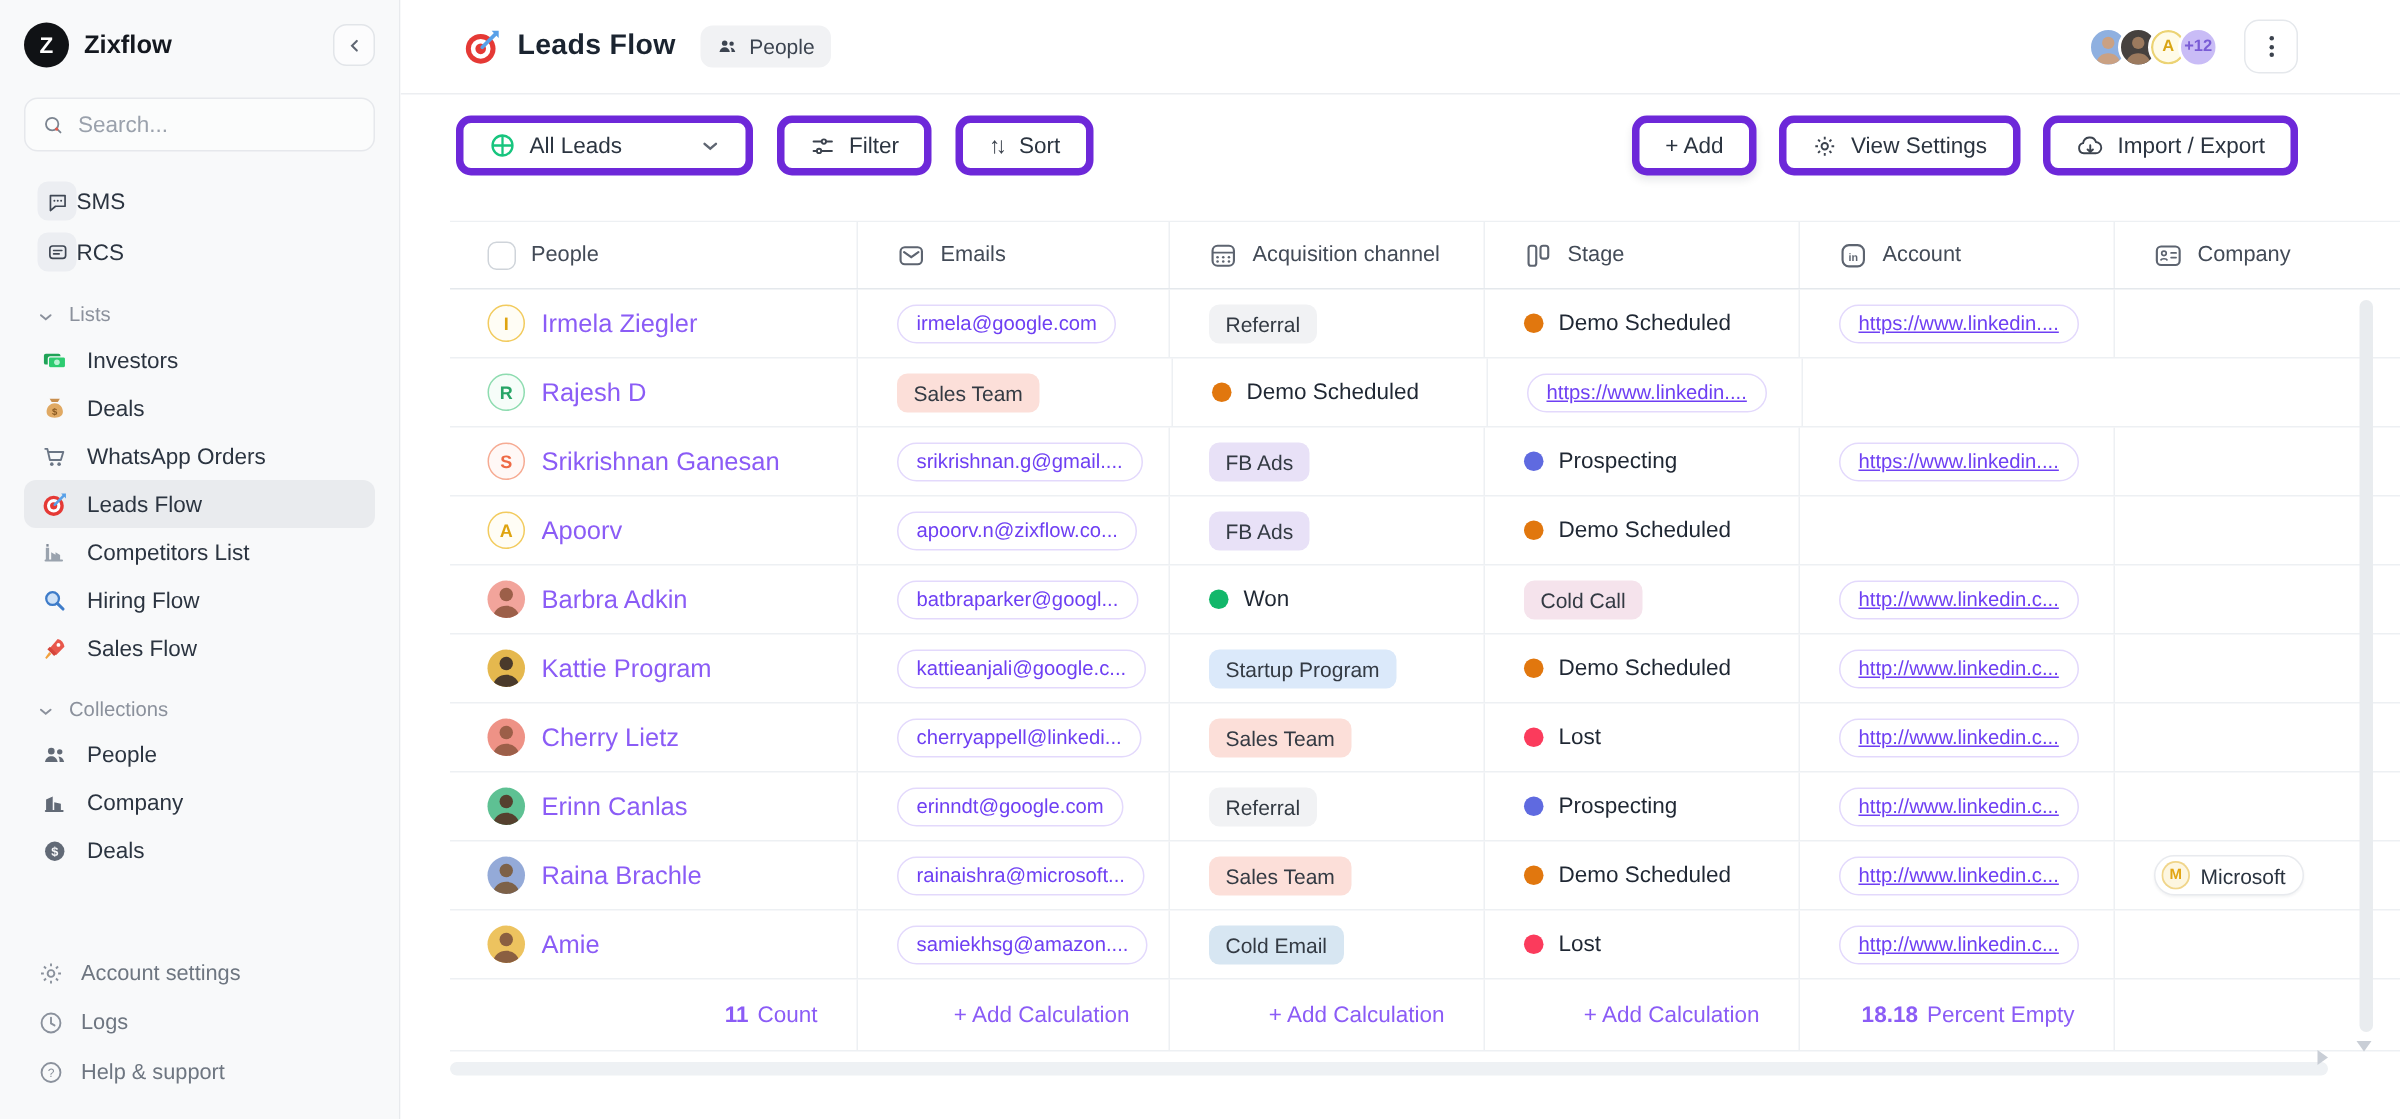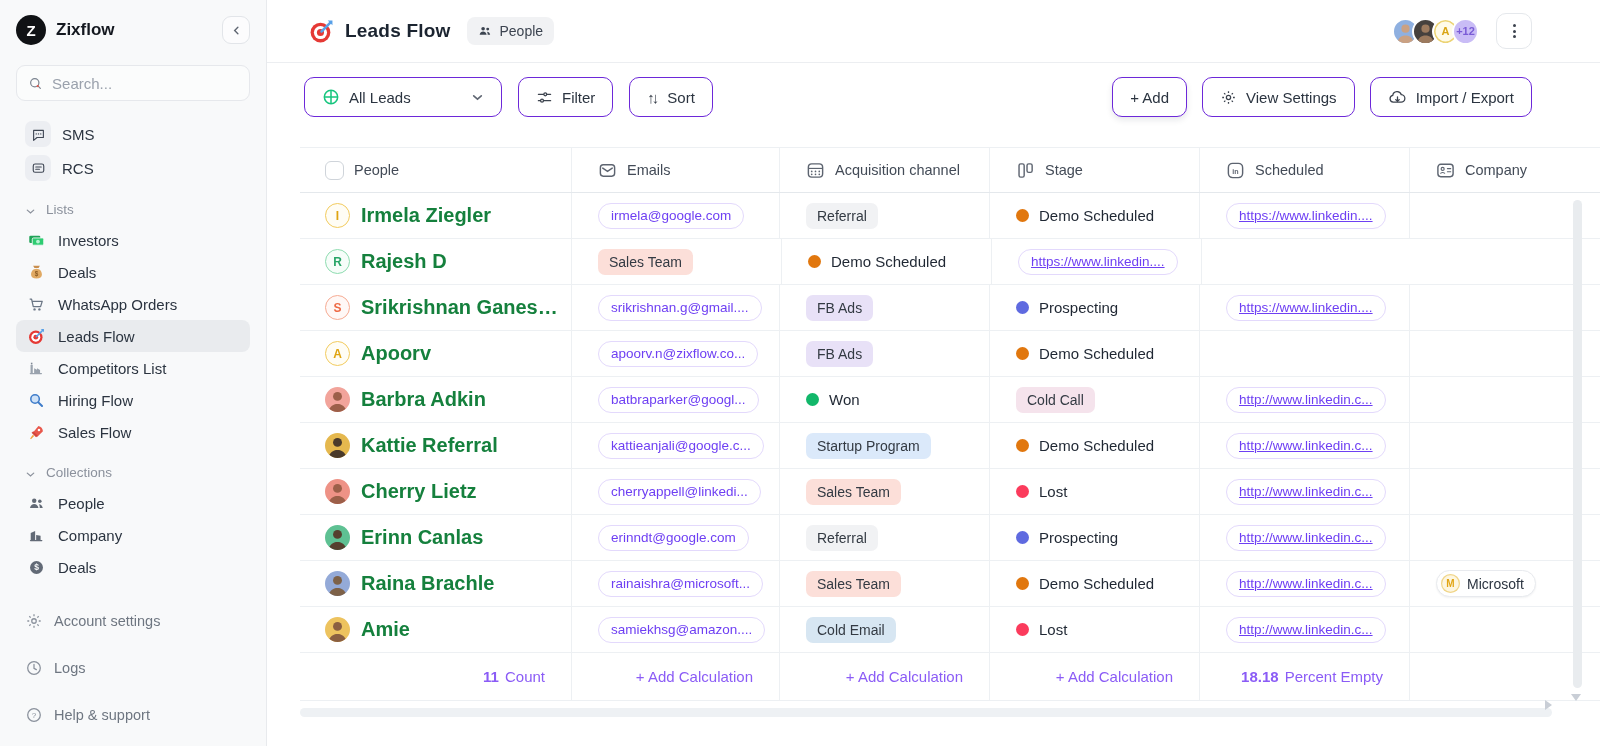--- a/index.html
+++ b/index.html
@@ -9,47 +9,47 @@
 
   
   .sidebar{width:267px;flex-shrink:0;background:#f8f9fa;border-right:1px solid #e8eaed;display:flex;flex-direction:column;padding:15px 16px 16px}
   .logo-row{display:flex;align-items:center;gap:10px;margin-bottom:20px}
   .logo-mark{width:30px;height:30px;border-radius:50%;background:#101215;color:#fff;display:flex;align-items:center;justify-content:center;font-weight:bold;font-size:15px}
   .brand{font-size:17px;font-weight:bold;color:#14181f;flex:1}
   .collapse{width:28px;height:28px;border:1px solid #e2e5e9;border-radius:9px;background:#fcfcfd;display:flex;align-items:center;justify-content:center;cursor:pointer}
   .search{height:36px;background:#fbfcfc;border:1px solid #e6e8ec;border-radius:9px;display:flex;align-items:center;gap:9px;padding:0 11px;margin-bottom:16px}
   .search input{border:none;outline:none;background:transparent;font-size:15px;color:#343c48;width:100%;font-family:inherit}
   .search input::placeholder{color:#9aa1ac}
-  .nav-item{display:flex;align-items:center;gap:11px;height:34px;padding:0 9px;border-radius:8px;font-size:15px;color:#2b3440;font-weight:500;cursor:pointer}
+  .nav-item{display:flex;align-items:center;height:34px;padding:0 9px;border-radius:8px;font-size:15px;color:#2b3440;font-weight:500;cursor:pointer}
   .nav-item .sq{width:26px;height:26px;border-radius:7px;background:#eceef2;display:flex;align-items:center;justify-content:center;flex-shrink:0}
   .nav-item.active{background:#e9ebee}
   .section{display:flex;align-items:flex-end;gap:10px;color:#8b919c;font-size:13.5px;margin:17px 0 7px;padding:0 9px}
   .li-icon{width:18px;height:18px;flex-shrink:0;display:flex;align-items:center;justify-content:center}
   .li-icon svg{width:17px;height:17px}
   .list .nav-item{height:32px;gap:13px;padding-left:11px}
-  .sidebar-bottom{margin-top:auto;display:flex;flex-direction:column;gap:17px}
+  .sidebar-bottom{margin-top:auto;display:flex;flex-direction:column;gap:3px}
   .bottom-item{display:flex;gap:11px;align-items:center;height:30px;color:#6e7681;font-size:14.5px;padding:0 9px;cursor:pointer}
   .bottom-item svg{width:18px;height:18px}
 
   
   .main{flex:1;display:flex;flex-direction:column;position:relative;overflow:hidden;background:#fff}
   .page-header{height:63px;flex-shrink:0;border-bottom:1px solid #eceef1;display:flex;align-items:center;padding:0 68px 0 42px}
   .title-ic{width:25px;height:25px;margin-right:11px}
   .page-title{font-size:19px;font-weight:bold;color:#1b2430;letter-spacing:.2px}
   .obj-badge{margin-left:17px;display:flex;align-items:center;gap:7px;background:#f1f2f4;border-radius:8px;padding:6px 11px;font-size:14px;color:#3c4450;cursor:pointer}
   .hdr-right{margin-left:auto;display:flex;align-items:center;gap:17px}
   .avatars{display:flex;align-items:center}
   .hav{width:27px;height:27px;border-radius:50%;border:2px solid #fff;margin-left:-7px;display:flex;align-items:center;justify-content:center;font-weight:bold;font-size:11px;overflow:hidden;flex-shrink:0}
   .hav:first-child{margin-left:0}
   .hav svg{width:100%;height:100%}
   .kebab{width:36px;height:36px;border:1px solid #e5e8ec;border-radius:10px;background:#fff;display:flex;flex-direction:column;align-items:center;justify-content:center;gap:2.5px;cursor:pointer}
   .kebab i{width:3px;height:3px;border-radius:50%;background:#3c434e}
 
   .toolbar{height:84px;flex-shrink:0;display:flex;align-items:flex-start;padding:14px 68px 0 37px}
-  .btn{height:40px;border:1px solid #6d28d9;border-radius:10px;background:#fff;display:flex;align-items:center;gap:9px;padding:0 17px;font-size:15px;color:#2b3440;font-weight:500;cursor:pointer;white-space:nowrap}
+  .btn{height:40px;border:5px solid #6d28d9;border-radius:10px;background:#fff;display:flex;align-items:center;gap:9px;padding:0 17px;font-size:15px;color:#2b3440;font-weight:500;cursor:pointer;white-space:nowrap}
   .btn svg{flex-shrink:0}
   .select-btn{width:198px;justify-content:flex-start}
   .select-btn .chev{margin-left:auto}
   .tb-left{display:flex;gap:16px}
   .tb-right{margin-left:auto;display:flex;gap:15px}
   .btn.add{box-shadow:0 3px 6px rgba(20,30,50,.10)}
   .sorticon{font-size:15px;color:#3c434e;letter-spacing:-3px;margin-right:2px}
 
   
   .table{margin-left:33px;flex:1;display:flex;flex-direction:column;overflow:hidden}
@@ -58,21 +58,21 @@
   .cell{display:flex;align-items:center;padding:0 12px 0 26px;overflow:hidden}
   .c1.cell{padding-left:25px}
   .c1,.c2,.c3,.c4,.c5{border-right:1px solid #edf0f3}
   .thead{border-top:1px solid #edf0f3;border-bottom:1px solid #e4e8ec;height:46px;flex-shrink:0}
   .thead .cell{gap:10px;color:#434b57;font-size:14.5px;font-weight:500;cursor:pointer}
   .thead svg{width:19px;height:19px;flex-shrink:0}
   .cb{width:19px;height:19px;border:1.5px solid #cfd4da;border-radius:6px;background:#fff;flex-shrink:0;cursor:pointer}
   .trow{height:46px;border-bottom:1px solid #edf0f3;flex-shrink:0;cursor:pointer}
   .av{width:25px;height:25px;border-radius:50%;display:flex;align-items:center;justify-content:center;font-size:12px;font-weight:bold;margin-right:11px;flex-shrink:0;overflow:hidden}
   .av svg{width:100%;height:100%}
-  .rname{font-size:20px;font-weight:700;color:#15803d;white-space:nowrap;overflow:hidden;text-overflow:ellipsis}
+  .rname{font-size:17px;font-weight:400;color:#8b5cf6;white-space:nowrap;overflow:hidden;text-overflow:ellipsis}
   .pill{display:inline-block;border:1px solid #e3d9fc;color:#6e3ff3;border-radius:999px;padding:4.5px 12px;font-size:13.5px;white-space:nowrap;overflow:hidden;text-overflow:ellipsis;max-width:100%;background:#fff;cursor:pointer}
   .pill.link{text-decoration:underline}
   .tag{display:inline-block;border-radius:7px;padding:5px 11px;font-size:14px;white-space:nowrap;cursor:pointer}
   .sdot{width:13px;height:13px;border-radius:50%;margin-right:10px;flex-shrink:0}
   .slabel{font-size:15px;color:#1f2733;white-space:nowrap}
   .co-pill{display:flex;align-items:center;gap:7px;border:1px solid #e8eaee;border-radius:999px;padding:3px 11px 3px 4px;box-shadow:0 1px 2px rgba(20,30,50,.06);background:#fff;font-size:14px;color:#2b3440;cursor:pointer;white-space:nowrap}
   .co-av{width:19px;height:19px;border-radius:50%;display:flex;align-items:center;justify-content:center;font-size:10px;font-weight:bold}
   .tfoot{height:48px;border-bottom:1px solid #edf0f3;flex-shrink:0}
   .tfoot .cell{justify-content:flex-end;padding-right:26px;gap:6px;font-size:15px;color:#8b5cf6;cursor:pointer}
   .fnum{font-weight:bold}
@@ -398,21 +398,21 @@
               <rect x="3.2" y="3" width="5.4" height="14" rx="1.8" fill="none" stroke="#5d6470" stroke-width="1.5"></rect>
               <rect x="11.6" y="3" width="5.4" height="9" rx="1.8" fill="none" stroke="#5d6470" stroke-width="1.5"></rect>
             </svg>
           <span>Stage</span>
         </div>
         <div class="cell c5">
           <svg viewBox="0 0 20 20">
               <rect x="2.5" y="2.5" width="15" height="15" rx="4.5" fill="none" stroke="#5d6470" stroke-width="1.5"></rect>
               <text x="10" y="13.4" text-anchor="middle" font-size="7.5" font-weight="bold" fill="#5d6470" font-family="Liberation Sans, sans-serif">in</text>
             </svg>
-          <span>Scheduled</span>
+          <span>Account</span>
         </div>
         <div class="cell c6">
           <svg viewBox="0 0 20 20">
               <rect x="2" y="3.5" width="16" height="13" rx="3" fill="none" stroke="#5d6470" stroke-width="1.5"></rect>
               <circle cx="7" cy="8.3" r="1.6" fill="none" stroke="#5d6470" stroke-width="1.2"></circle>
               <path d="M4.7 13.3c.5-1.6 4.1-1.6 4.6 0" fill="none" stroke="#5d6470" stroke-width="1.2"></path>
               <path d="M12 8h3.5M12 11.3h3.5" stroke="#5d6470" stroke-width="1.2" stroke-linecap="round"></path>
             </svg>
           <span>Company</span>
         </div>
@@ -520,21 +520,21 @@
             <div class="cell c6"></div>
           </div>
           <div class="trow">
             <div class="cell c1">
               <span class="av" style="background: rgb(229, 184, 78);">
                 <svg viewBox="0 0 24 24">
                   <circle cx="12" cy="9" r="4.3" fill="#4a3a2b"></circle>
                   <path d="M3.2 24.5c.8-5.6 4.3-8.3 8.8-8.3s8 2.7 8.8 8.3z" fill="#4a3a2b"></path>
                 </svg>
               </span>
-              <span class="rname">Kattie Referral</span>
+              <span class="rname">Kattie Program</span>
             </div>
             <div class="cell c2">
               <span class="pill">kattieanjali@google.c...</span>
             </div>
             <div class="cell c3">
               <span class="tag" style="background: rgb(219, 233, 250); color: rgb(51, 58, 67);">Startup Program</span>
             </div>
             <div class="cell c4">
               <span class="sdot" style="background: rgb(225, 119, 14);"></span>
               <span class="slabel">Demo Scheduled</span>

